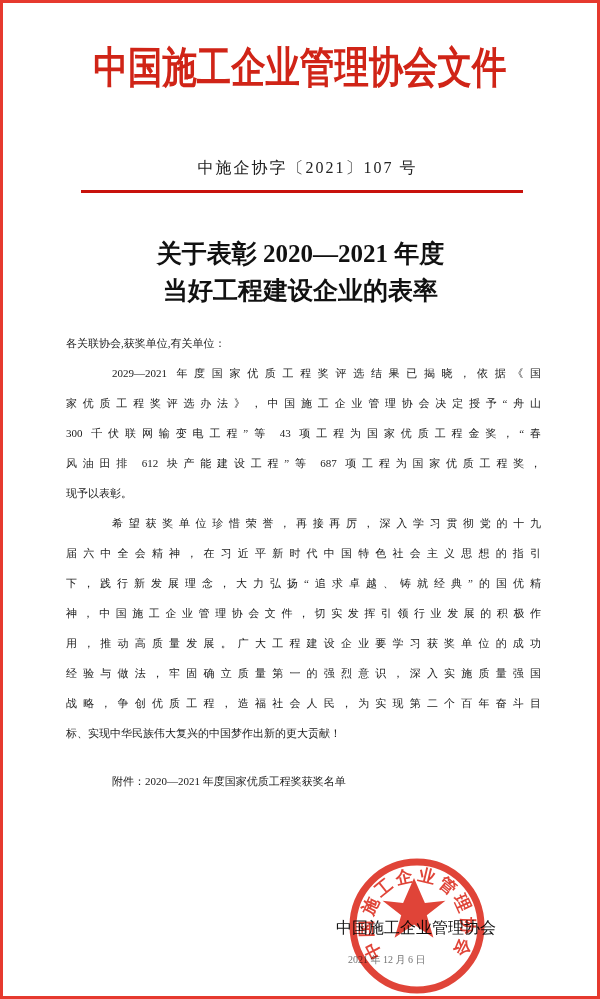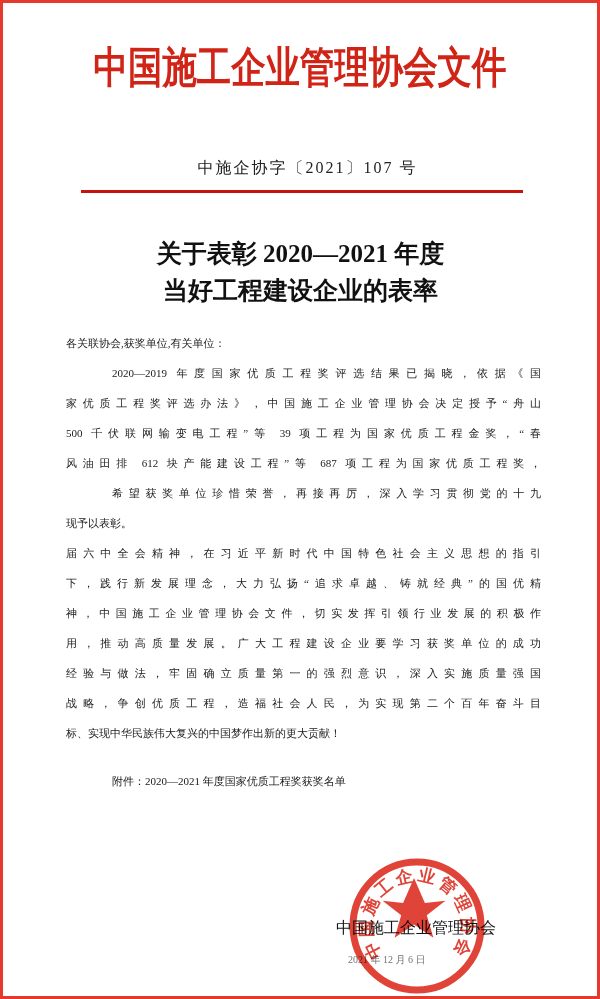--- a/index.html
+++ b/index.html
@@ -116,27 +116,27 @@
   <div class="red-rule"></div>
 
   <div class="doc-title">
     <div>关于表彰 2020—2021 年度</div>
     <div>当好工程建设企业的表率</div>
   </div>
 
   <div class="body-text">
     <div class="bline pend">各关联协会,获奖单位,有关单位：</div>
 
-    <div class="bline pfirst">2020—2019 年度国家优质工程奖评选结果已揭晓，依据《国</div>
+    <div class="bline pfirst">2029—2021 年度国家优质工程奖评选结果已揭晓，依据《国</div>
     <div class="bline">家优质工程奖评选办法》，中国施工企业管理协会决定授予“舟山</div>
-    <div class="bline">500 千伏联网输变电工程”等 39 项工程为国家优质工程金奖，“春</div>
+    <div class="bline">300 千伏联网输变电工程”等 43 项工程为国家优质工程金奖，“春</div>
     <div class="bline">风油田排 612 块产能建设工程”等 687 项工程为国家优质工程奖，</div>
+    <div class="bline pend">现予以表彰。</div>
+
     <div class="bline pfirst">希望获奖单位珍惜荣誉，再接再厉，深入学习贯彻党的十九</div>
-
-    <div class="bline pend">现予以表彰。</div>
     <div class="bline">届六中全会精神，在习近平新时代中国特色社会主义思想的指引</div>
     <div class="bline">下，践行新发展理念，大力弘扬“追求卓越、铸就经典”的国优精</div>
     <div class="bline">神，中国施工企业管理协会文件，切实发挥引领行业发展的积极作</div>
     <div class="bline">用，推动高质量发展。广大工程建设企业要学习获奖单位的成功</div>
     <div class="bline">经验与做法，牢固确立质量第一的强烈意识，深入实施质量强国</div>
     <div class="bline">战略，争创优质工程，造福社会人民，为实现第二个百年奋斗目</div>
     <div class="bline pend">标、实现中华民族伟大复兴的中国梦作出新的更大贡献！</div>
 
     <div class="attachment">附件：2020—2021 年度国家优质工程奖获奖名单</div>
   </div>

